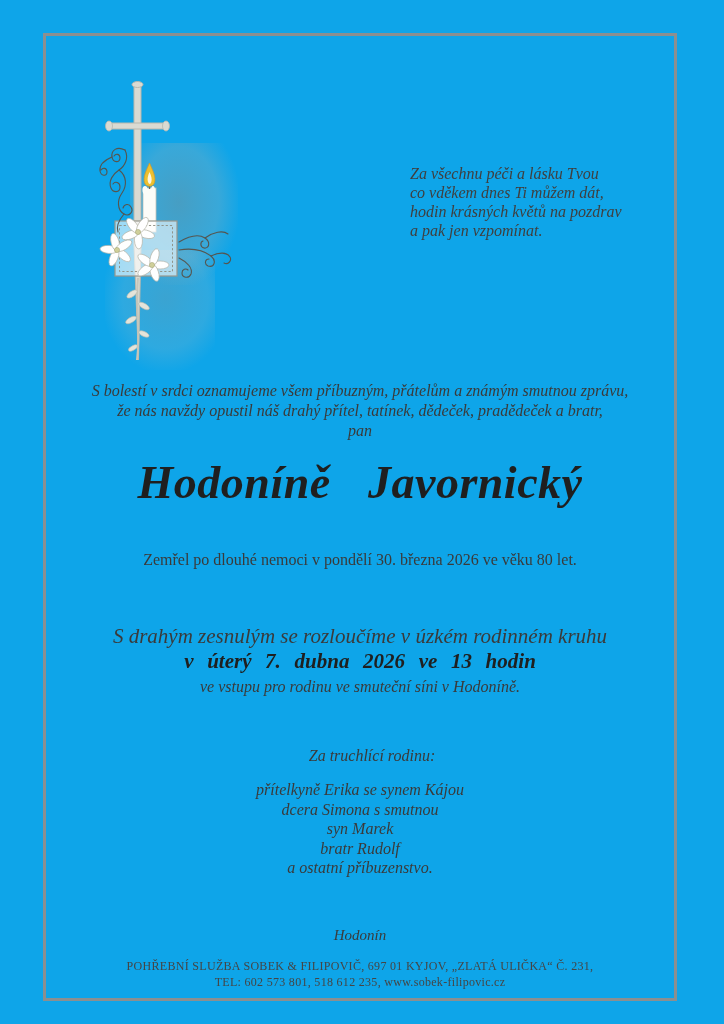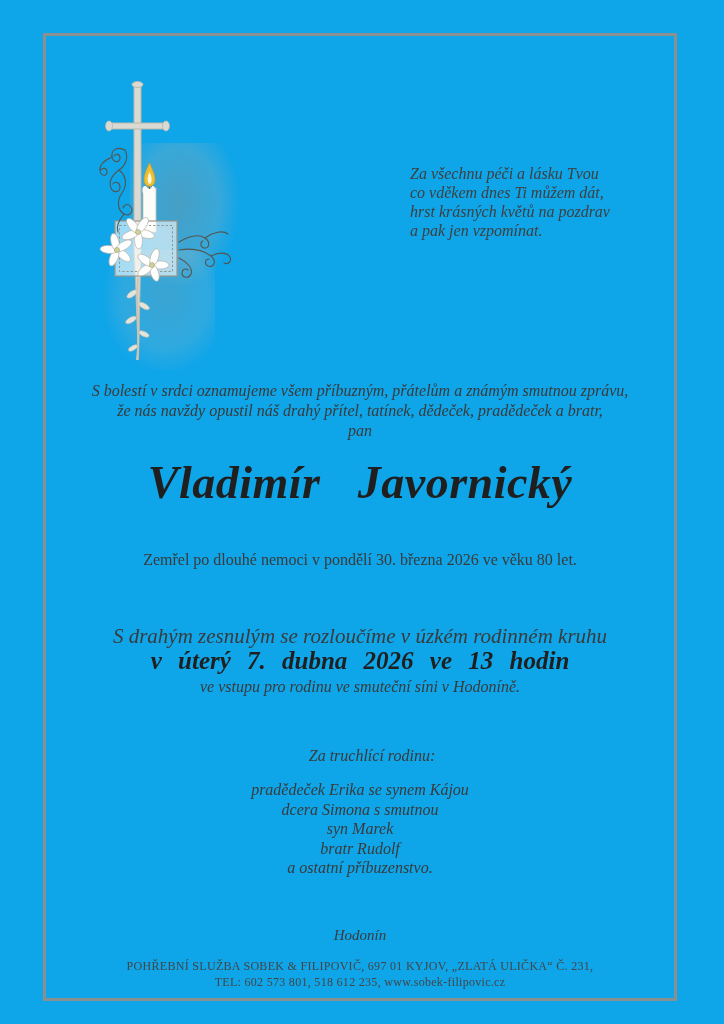--- a/index.html
+++ b/index.html
@@ -41,21 +41,21 @@
   }
   .announce{top:381px;font-size:16px;line-height:20px;font-style:italic;}
   .name{
     top:452px;font-size:46px;line-height:62px;
     font-weight:bold;font-style:italic;color:#1f1f1f;
     word-spacing:0.55em;letter-spacing:0.5px;
   }
   .death{top:550px;font-size:16px;line-height:20px;}
   .funeral1{top:626px;font-size:21px;font-style:italic;line-height:21px;}
   .funeral-date{
-    top:646px;font-size:25px;line-height:30px;
+    top:646px;font-size:21px;line-height:30px;
     font-weight:bold;font-style:italic;color:#1f1f1f;word-spacing:0.4em;
   }
   .funeral3{top:677px;font-size:16px;font-style:italic;line-height:20px;}
   .family-head{top:746px;font-size:16px;font-style:italic;line-height:20px;margin-left:12px;}
   .family-list{top:780px;font-size:16px;font-style:italic;line-height:19.5px;}
   .place{top:925px;font-size:15px;font-style:italic;line-height:20px;}
   .footer{
     top:959px;font-size:12px;line-height:15.5px;color:#454545;
     letter-spacing:0.3px;
   }
@@ -142,41 +142,41 @@
           <ellipse cx="85" cy="205" rx="9" ry="4" fill="#ffffff" stroke="#b5b5aa" stroke-width="0.7" transform="rotate(288 77 205)"></ellipse>
           <circle cx="77" cy="205" r="2.6" fill="#cfcf9a" stroke="#9f9f6e" stroke-width="0.5"></circle>
         </g>
       </g>
     </svg>
   </div>
 
   <div class="poem">
     <div>Za všechnu péči a lásku Tvou</div>
     <div>co vděkem dnes Ti můžem dát,</div>
-    <div>hrst krásných květů na pozdrav</div>
+    <div>hodin krásných květů na pozdrav</div>
     <div>a pak jen vzpomínat.</div>
   </div>
 
   <div class="tblock announce">
     <div>S bolestí v srdci oznamujeme všem příbuzným, přátelům a známým smutnou zprávu,</div>
     <div>že nás navždy opustil náš drahý přítel, tatínek, dědeček, pradědeček a bratr,</div>
     <div>pan</div>
   </div>
 
-  <div class="tblock name">Vladimír Javornický</div>
+  <div class="tblock name">Hodoníně Javornický</div>
 
   <div class="tblock death">Zemřel po dlouhé nemoci v pondělí 30. března 2026 ve věku 80 let.</div>
 
   <div class="tblock funeral1">S drahým zesnulým se rozloučíme v úzkém rodinném kruhu</div>
   <div class="tblock funeral-date">v úterý 7. dubna 2026 ve 13 hodin</div>
   <div class="tblock funeral3">ve vstupu pro rodinu ve smuteční síni v Hodoníně.</div>
 
   <div class="tblock family-head">Za truchlící rodinu:</div>
   <div class="tblock family-list">
-    <div>pradědeček Erika se synem Kájou</div>
+    <div>přítelkyně Erika se synem Kájou</div>
     <div>dcera Simona s smutnou</div>
     <div>syn Marek</div>
     <div>bratr Rudolf</div>
     <div>a ostatní příbuzenstvo.</div>
   </div>
 
   <div class="tblock place">Hodonín</div>
 
   <div class="tblock footer">
     <div>POHŘEBNÍ SLUŽBA SOBEK &amp; FILIPOVIČ, 697 01 KYJOV, „ZLATÁ ULIČKA“ Č. 231,</div>

